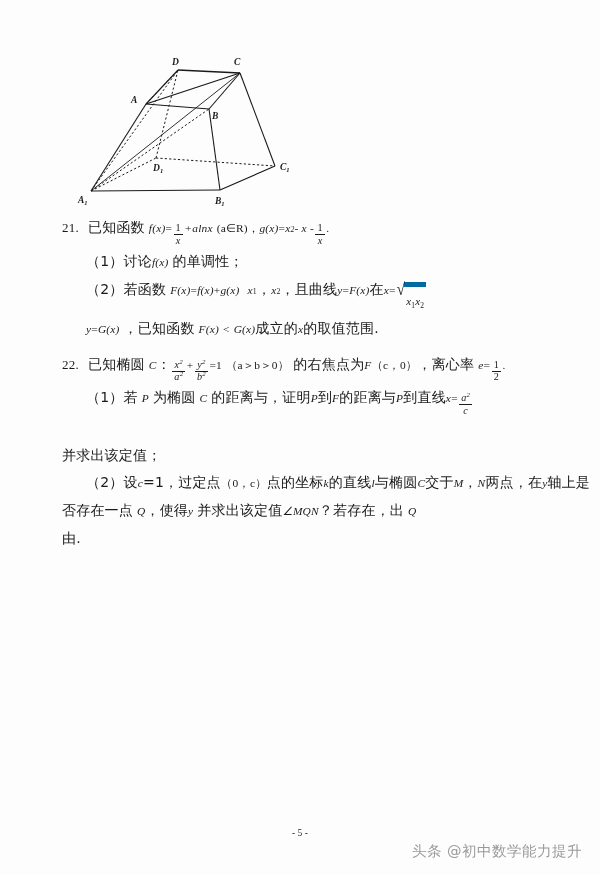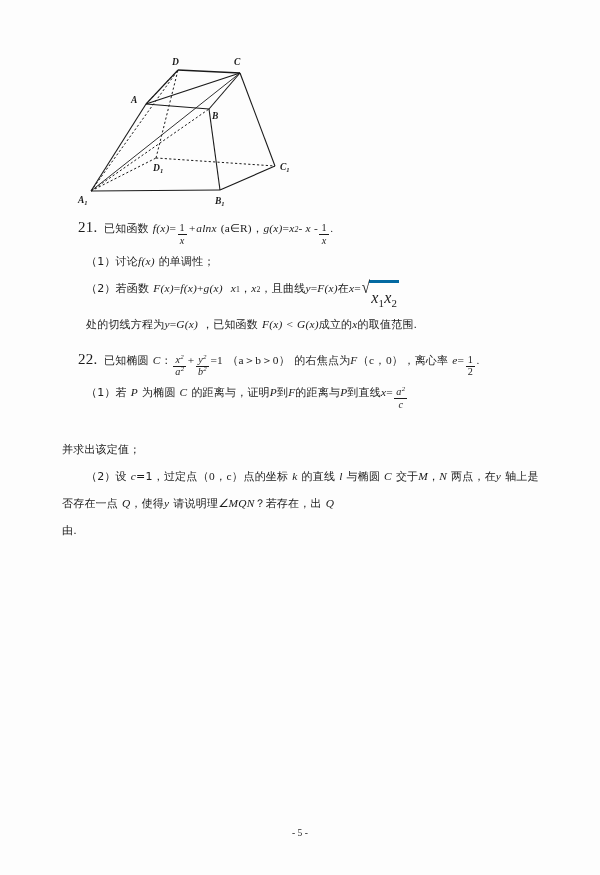--- a/index.html
+++ b/index.html
@@ -48,24 +48,23 @@
     flex-wrap: nowrap;
     white-space: nowrap;
     font-size: 11.4px;
     line-height: 27px;
     letter-spacing: 0.2px;
   }
   .line.indent { padding-left: 24px; }
   .num {
     display: inline-block;
     min-width: 26px;
-    font-size: 15px;
-    margin-left: 16px;
-  }
-  .cn { font-family: "DejaVu Sans", "Liberation Sans", sans-serif; font-size: 11px; }
+    font-size: 13px;
+  }
+  .cn { font-family: "DejaVu Sans", "Liberation Sans", sans-serif; font-size: 14px; }
   .it { font-style: italic; font-family: "Liberation Serif", serif; }
   .rm { font-family: "Liberation Serif", serif; }
   .sp2 { display: inline-block; width: 4px; }
 
   sup.exp { font-size: 0.68em; vertical-align: super; line-height: 0; font-style: italic; }
   sub.idx { font-size: 0.68em; vertical-align: sub; line-height: 0; }
 
   
   .frac {
     display: inline-flex;
@@ -96,23 +95,23 @@
     vertical-align: middle;
     margin-left: 1px;
   }
   .sqrt .radical {
     font-size: 15px;
     line-height: 1;
     transform: scaleY(1.15);
     margin-right: -1px;
   }
   .sqrt .rad-body {
-    border-top: 3px solid #0369a1;
+    border-top: 5px solid #0369a1;
     padding: 1px 2px 0 2px;
-    font-size: 16px;
+    font-size: 11px;
   }
 
   
   .page-number {
     position: absolute;
     left: 0;
     right: 0;
     top: 828px;
     text-align: center;
     font-size: 9.5px;
@@ -249,21 +248,20 @@
         <span class="cn">在</span>
         <span class="it">x</span>
         <span class="rm">=</span>
         <span class="sqrt">
           <span class="radical">√</span>
           <span class="rad-body"><span class="it">x</span><sub class="idx">1</sub><span class="it">x</span><sub class="idx">2</sub></span>
         </span>
       </div>
 
       <div class="line indent">
-        <span class="cn">处的切线方程为</span>
         <span class="it">y</span>
         <span class="rm">=</span>
         <span class="it">G</span>
         <span class="it">(x)</span>
         <span class="sp2"></span>
         <span class="cn">，已知函数</span>
         <span class="sp2"></span>
         <span class="it">F</span>
         <span class="it">(x)</span>
         <span class="sp2"></span>
@@ -376,30 +374,31 @@
         <span class="cn">轴上是</span>
       </div>
 
       <div class="line">
         <span class="cn">否存在一点</span>
         <span class="sp2"></span>
         <span class="it">Q</span>
         <span class="cn">，使得</span>
         <span class="it">y</span>
         <span class="sp2"></span>
-        <span class="cn">请说明理</span>
+        <span class="cn">并求出该定值</span>
         <span class="it">∠MQN</span>
         <span class="cn">？若存在，出</span>
         <span class="sp2"></span>
         <span class="it">Q</span>
         <span class="sp2"></span>
       </div>
 
       <div class="line">
         <span class="cn">由.</span>
       </div>
     </div>
 
   </div>
 
   <div class="page-number">- 5 -</div>
+  <div class="watermark">头条 @初中数学能力提升</div>
 
 </div>
 
 </body></html>

